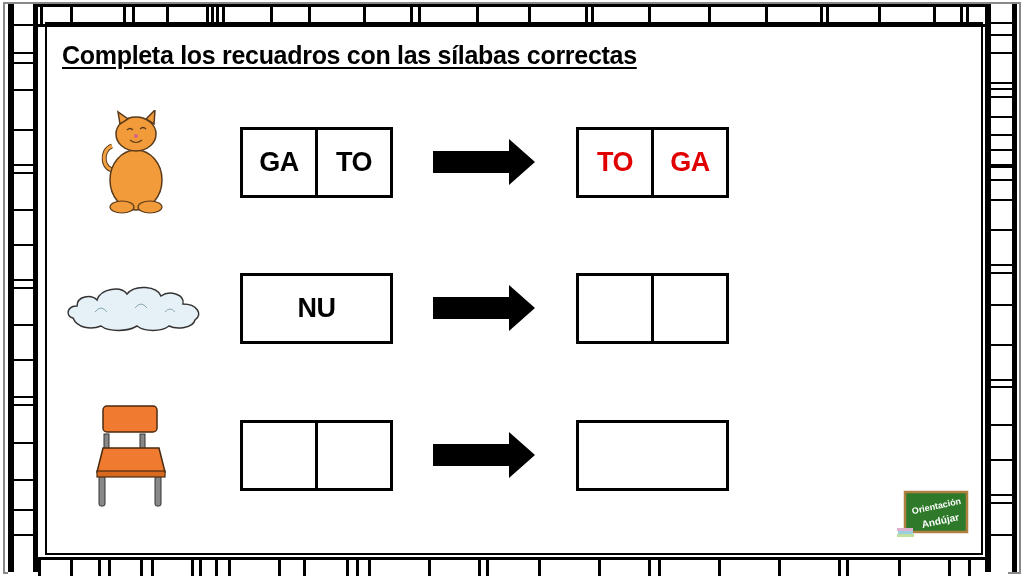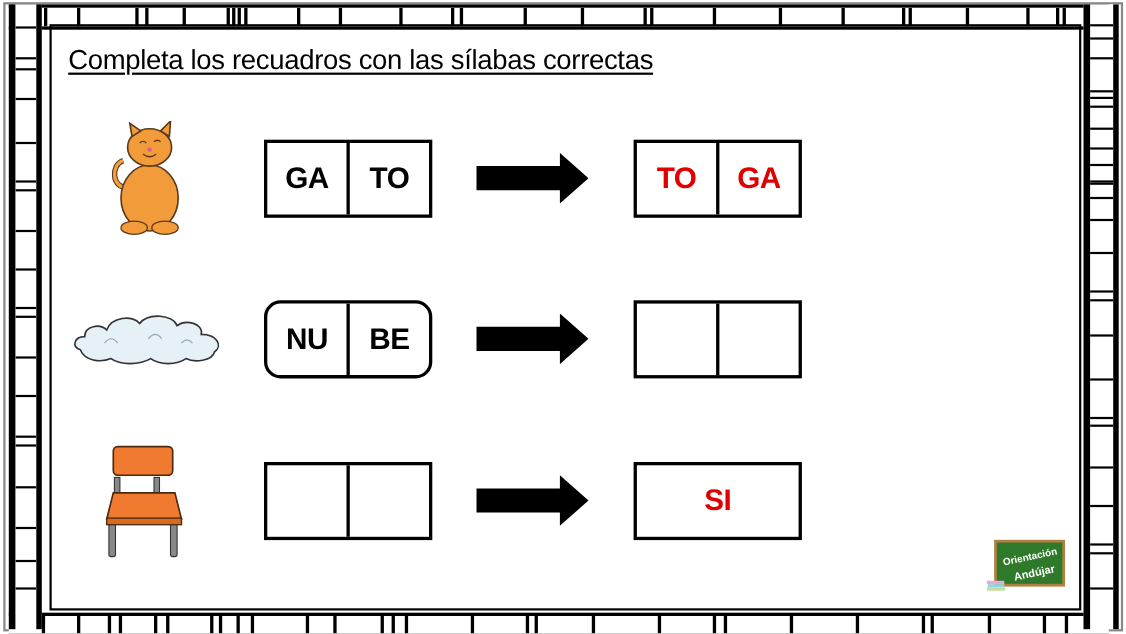--- a/index.html
+++ b/index.html
@@ -7,21 +7,21 @@
   .outer-frame { position:absolute; left:3px; top:2px; width:1018px; height:572px; border:2px solid #888; box-sizing:border-box; }
   .frame-band { position:absolute; background:#fff; overflow:hidden; }
   .band-top { left:8px; top:4px; width:1000px; height:17px; border-bottom:3px solid #000; border-top:3px solid #000; }
   .band-bottom { left:8px; top:557px; width:1000px; height:16px; border-top:3px solid #000; border-bottom:2px solid #000; }
   .band-left { left:8px; top:4px; width:30px; height:568px; border-left:6px solid #000; border-right:5px solid #000; box-sizing:border-box;}
   .band-right { left:985px; top:4px; width:32px; height:568px; border-left:6px solid #000; border-right:5px solid #000; box-sizing:border-box;}
   .tick-v { position:absolute; top:0; width:3px; height:100%; background:#000; }
   .tick-h { position:absolute; left:0; height:2px; width:100%; background:#000; }
   .inner-frame { position:absolute; left:45px; top:22px; width:938px; height:533px; border-left:2px solid #000; border-top:2px solid #000; border-right:2px solid #000; border-bottom:2px solid #000; box-sizing:border-box; }
 
-  .title { position:absolute; left:62px; top:41px; font-family:"Liberation Sans", sans-serif; font-size:25px; color:#000; text-decoration:underline; text-underline-offset:3px; text-decoration-thickness:2px; letter-spacing:-0.3px; }
+  .title { position:absolute; left:62px; top:41px; font-family:"Liberation Sans", sans-serif; font-size:25px; color:#000; text-decoration:underline; text-underline-offset:3px; text-decoration-thickness:2px; letter-spacing:-0.3px;font-weight:bold; }
   .pic { position:absolute; }
   .syl-box { position:absolute; width:153px; height:71px; border:3px solid #000; box-sizing:border-box; display:flex; }
   .syl-cell { flex:1; display:flex; align-items:center; justify-content:center; font-family:"Liberation Sans", sans-serif; font-weight:bold; font-size:27px; letter-spacing:-0.5px; }
   .syl-cell + .syl-cell { border-left:3px solid #000; }
   .given { color:#000; }
   .answer { color:#e00000; }
   .arrow { position:absolute; left:433px; width:103px; height:46px; }
 
   .logo { position:absolute; left:905px; top:492px; width:60px; height:42px; }
 </style>
@@ -169,23 +169,22 @@
   <div class="syl-cell answer">TO</div>
   <div class="syl-cell answer">GA</div>
 </div>
 
 <div class="pic" style="left:65px; top:282px; width:138px; height:52px;">
   <svg width="138" height="52" viewBox="0 0 138 52">
     <path d="M8 36 C0 34 2 24 12 24 C12 14 26 12 32 18 C36 6 56 4 62 12 C70 2 92 4 96 14 C104 8 120 12 118 22 C132 22 138 32 130 38 C128 46 112 48 104 44 C96 50 80 50 72 44 C62 50 44 50 36 44 C26 48 12 46 8 36 Z" fill="#e6f0f7" stroke="#333" stroke-width="1.5"></path>
     <path d="M30 30 q6 -8 12 0 M70 26 q6 -8 12 0 M100 30 q5 -6 10 0" fill="none" stroke="#8aa" stroke-width="1"></path>
   </svg>
 </div>
-<div class="syl-box" style="left:240px; top:273px;border-radius:15px;">
+<div class="syl-box" style="left:240px; top:273px;">
   <div class="syl-cell given">NU</div>
-  <div class="syl-cell given">BE</div>
 </div>
 <svg class="arrow" style="top:285px;" viewBox="0 0 103 46">
     <path d="M0 12 H76 V0 L102 23 L76 46 V34 H0 Z" fill="#000"></path>
   </svg>
 <div class="syl-box" style="left:576px; top:273px;">
   <div class="syl-cell answer"></div>
   <div class="syl-cell answer"></div>
 </div>
 
 <div class="pic" style="left:95px; top:404px; width:72px; height:104px;">
@@ -200,21 +199,20 @@
   </svg>
 </div>
 <div class="syl-box" style="left:240px; top:420px;">
   <div class="syl-cell given"></div>
   <div class="syl-cell given"></div>
 </div>
 <svg class="arrow" style="top:432px;" viewBox="0 0 103 46">
     <path d="M0 12 H76 V0 L102 23 L76 46 V34 H0 Z" fill="#000"></path>
   </svg>
 <div class="syl-box" style="left:576px; top:420px;">
-  <div class="syl-cell answer">SI</div>
 </div>
 
 <div class="logo">
   <svg width="72" height="48" viewBox="0 0 72 48" style="position:absolute; left:-8px; top:-2px;">
     <rect x="8" y="2" width="62" height="40" fill="#2f7a2a" stroke="#b08040" stroke-width="2.5"></rect>
     <rect x="0" y="38" width="16" height="3" fill="#e0b0d0"></rect>
     <rect x="1" y="41" width="15" height="3" fill="#9ad0e0"></rect>
     <rect x="0" y="44" width="17" height="3" fill="#c0e0a0"></rect>
     <text x="40" y="19" text-anchor="middle" font-family="Liberation Sans, sans-serif" font-size="9" font-weight="bold" fill="#fff" transform="rotate(-12 40 19)">Orientación</text>
     <text x="44" y="34" text-anchor="middle" font-family="Liberation Sans, sans-serif" font-size="10" font-weight="bold" fill="#fff" transform="rotate(-12 44 34)">Andújar</text>

